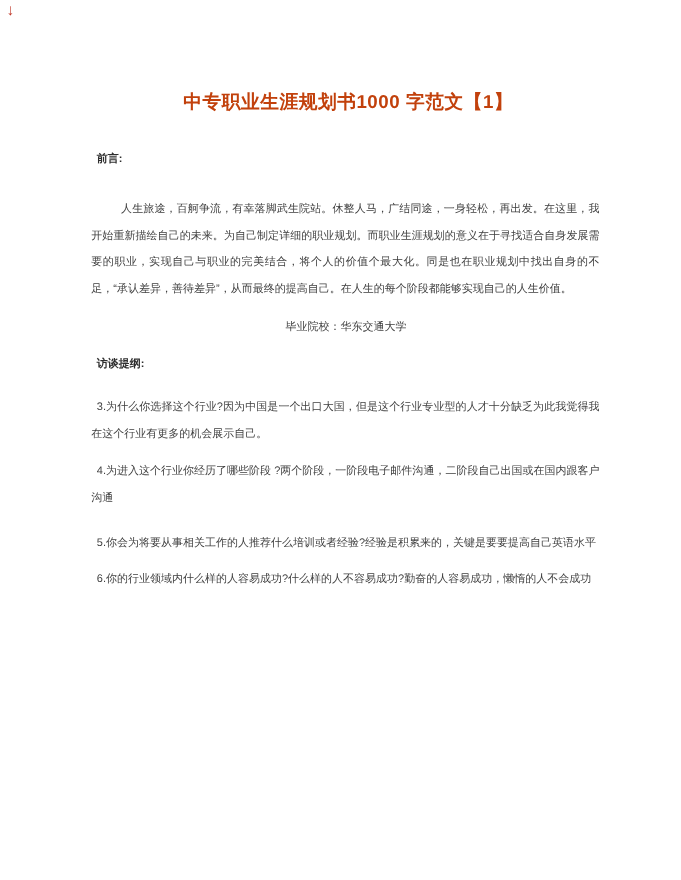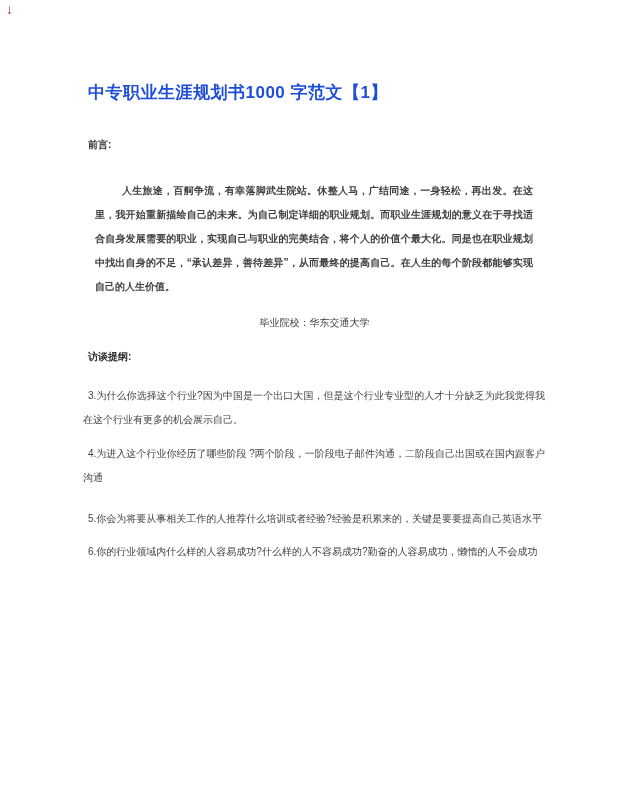--- a/index.html
+++ b/index.html
@@ -26,37 +26,37 @@
     padding-left:83px;
     width:462px;
     font-size:10px;
     line-height:24px;
   }
   .doc-title {
     margin:0;
     font-size:17px;
     line-height:24px;
     font-weight:bold;
-    color:#1d4ed8;
+    color:#c2410c;
     text-indent:5px;
     letter-spacing:0.5px;
     white-space:nowrap;
+    text-align:center;
   }
   .hdr {
     margin:0;
     font-weight:bold;
     color:#2e2e2e;
     text-indent:5px;
   }
   .para {
-    margin:12px;
+    margin:0;
     text-indent:27px;
     color:#404040;
     text-align:justify;
-    font-weight:bold;
   }
   .line { margin:0; text-indent:1px; }
   .q { margin:0; text-indent:5px; text-align:justify; }
   .mt28 { margin-top:28px; }
   .mt22 { margin-top:22px; }
   .mt20 { margin-top:20px; }
   .mt17 { margin-top:17px; }
   .mt15 { margin-top:15px; }
   .mt14 { margin-top:10px; }
   .mt11 { margin-top:11px;text-align:center; }

